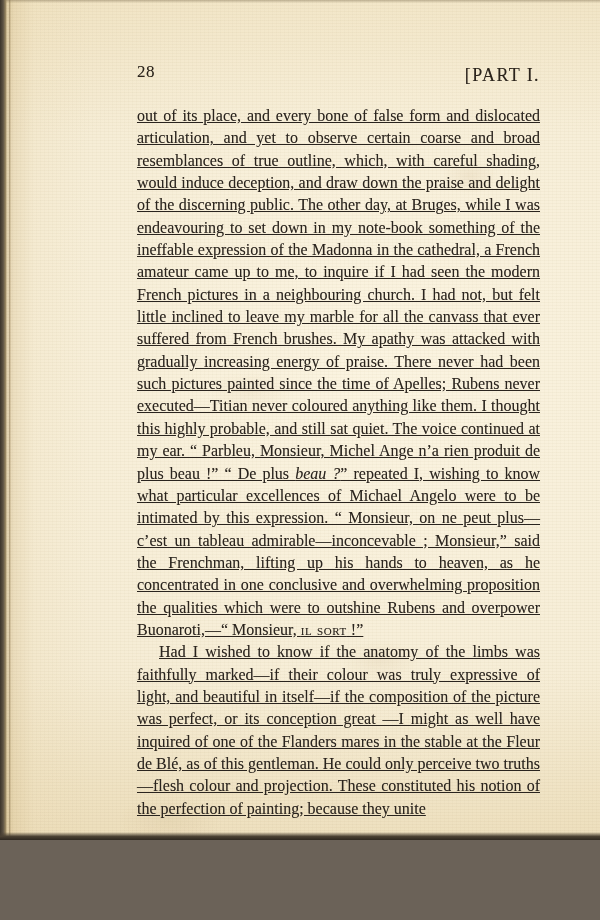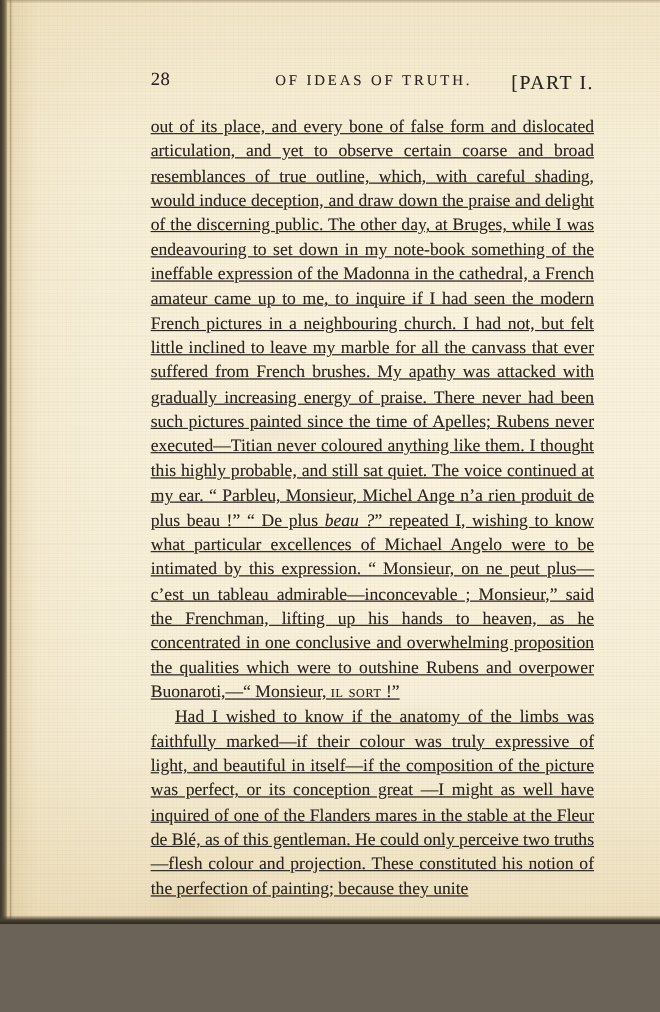--- a/index.html
+++ b/index.html
@@ -186,21 +186,20 @@
 
   <div class="edge-top"></div>
   <div class="edge-left"></div>
   <div class="edge-left-line"></div>
   <div class="edge-bottom"></div>
 
   <div class="content">
 
     <div class="running-head">
       <span class="folio">28</span>
-      <span class="head-title">OF IDEAS OF TRUTH.</span>
       <span class="part-label">[PART I.</span>
     </div>
 
     <div class="body-text">
         <p>out of its place, and every bone of false form and dislocated articulation, and yet to observe certain coarse and broad resemblances of true outline, which, with careful shading, would induce deception, and draw down the praise and delight of the discerning public.  The other day, at Bruges, while I was endeavouring to set down in my note-book something of the ineffable expression of the Madonna in the cathedral, a French amateur came up to me, to inquire if I had seen the modern French pictures in a neighbouring church.  I had not, but felt little inclined to leave my marble for all the canvass that ever suffered from French brushes.  My apathy was attacked with gradually increasing energy of praise.  There never had been such pictures painted since the time of Apelles; Rubens never executed—Titian never coloured anything like them.  I thought this highly probable, and still sat quiet.  The voice continued at my ear.  “ Parbleu, Monsieur, Michel Ange n’a rien produit de plus beau !”  “ De plus <span class="it">beau ?</span>” repeated I, wishing to know what particular excellences of Michael Angelo were to be intimated by this expression.  “ Monsieur, on ne peut plus—c’est un tableau admirable—inconcevable ; Monsieur,” said the Frenchman, lifting up his hands to heaven, as he concentrated in one conclusive and overwhelming proposition the qualities which were to outshine Rubens and overpower Buonaroti,—“ Monsieur, <span class="sc">il sort</span> !”</p>
         <p class="indent">Had I wished to know if the anatomy of the limbs was faithfully marked—if their colour was truly expressive of light, and beautiful in itself—if the composition of the picture was perfect, or its conception great —I might as well have inquired of one of the Flanders mares in the stable at the Fleur de Blé, as of this gentleman.  He could only perceive two truths—flesh colour and projection.  These constituted his notion of the perfection of painting; because they unite</p>
       </div>
 
   </div>
 </div>

